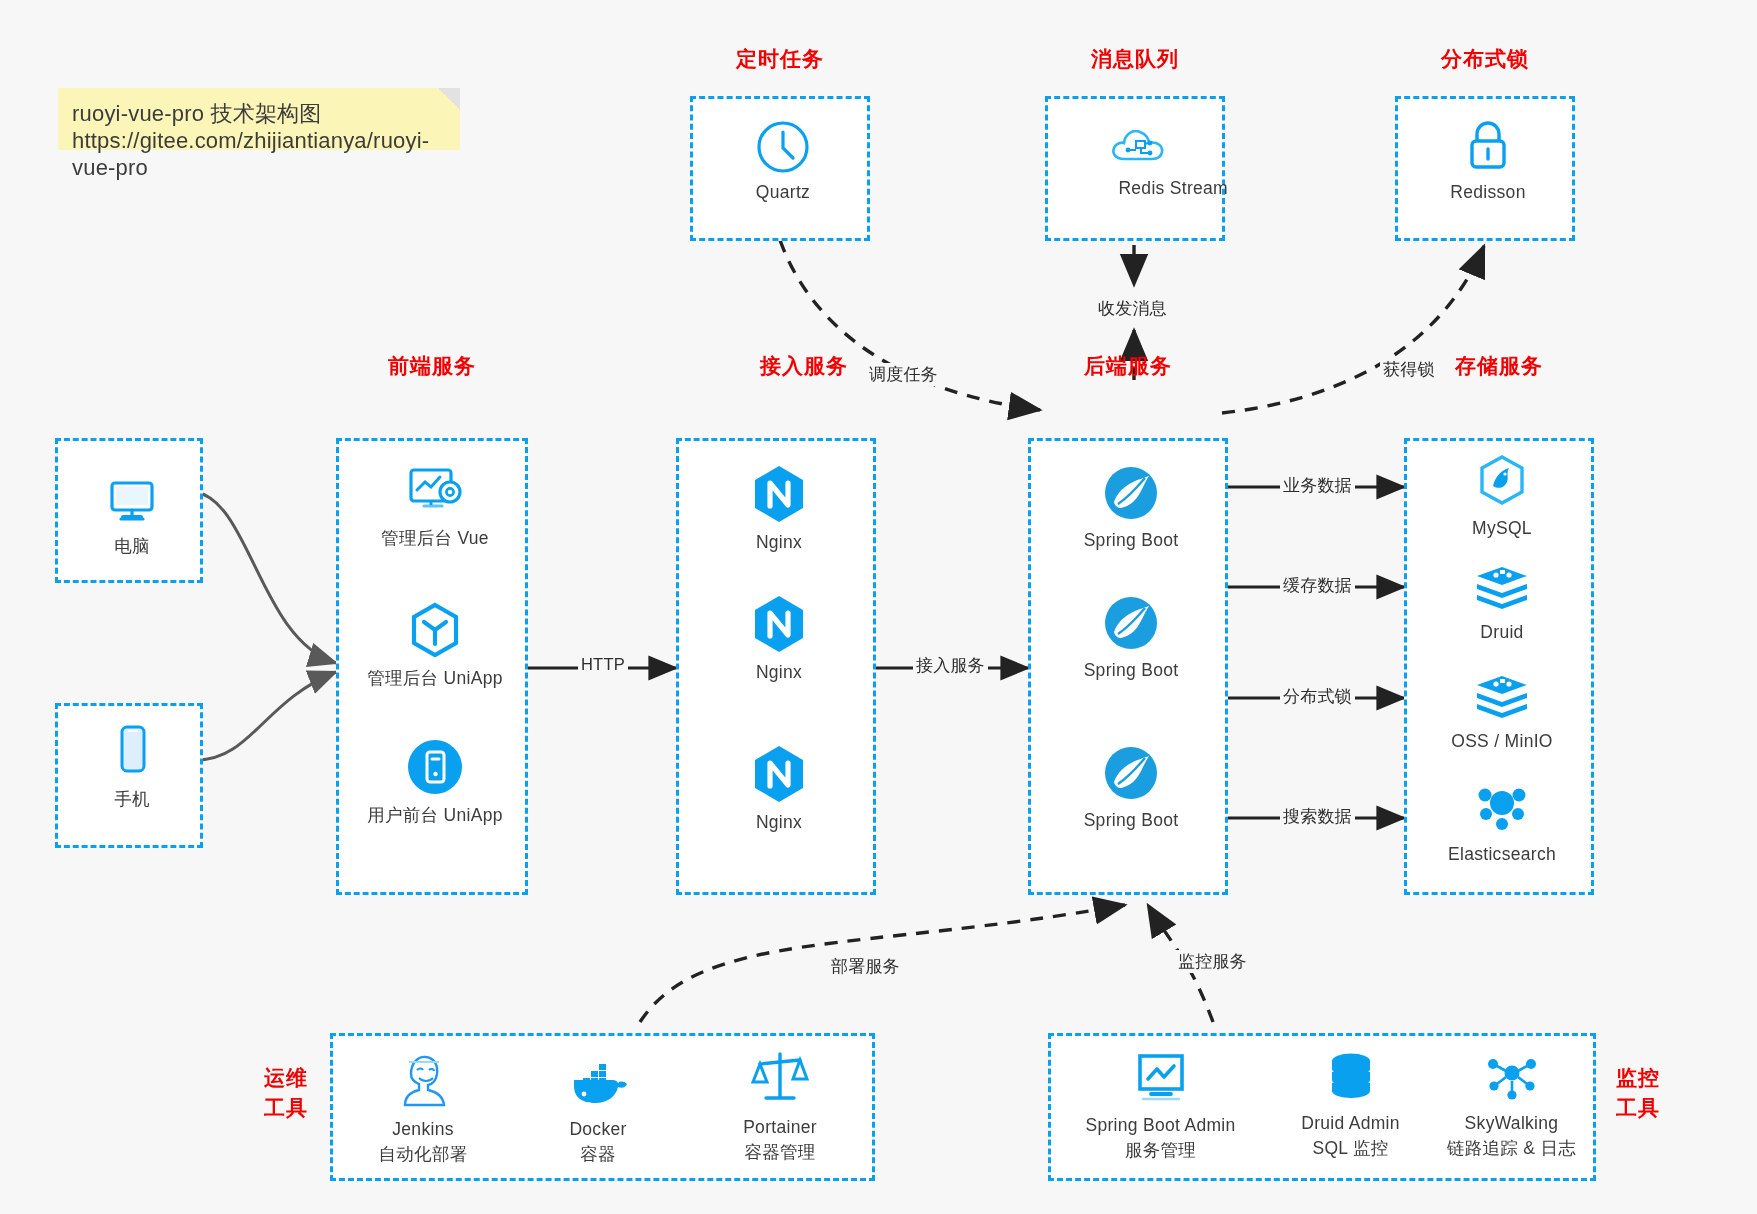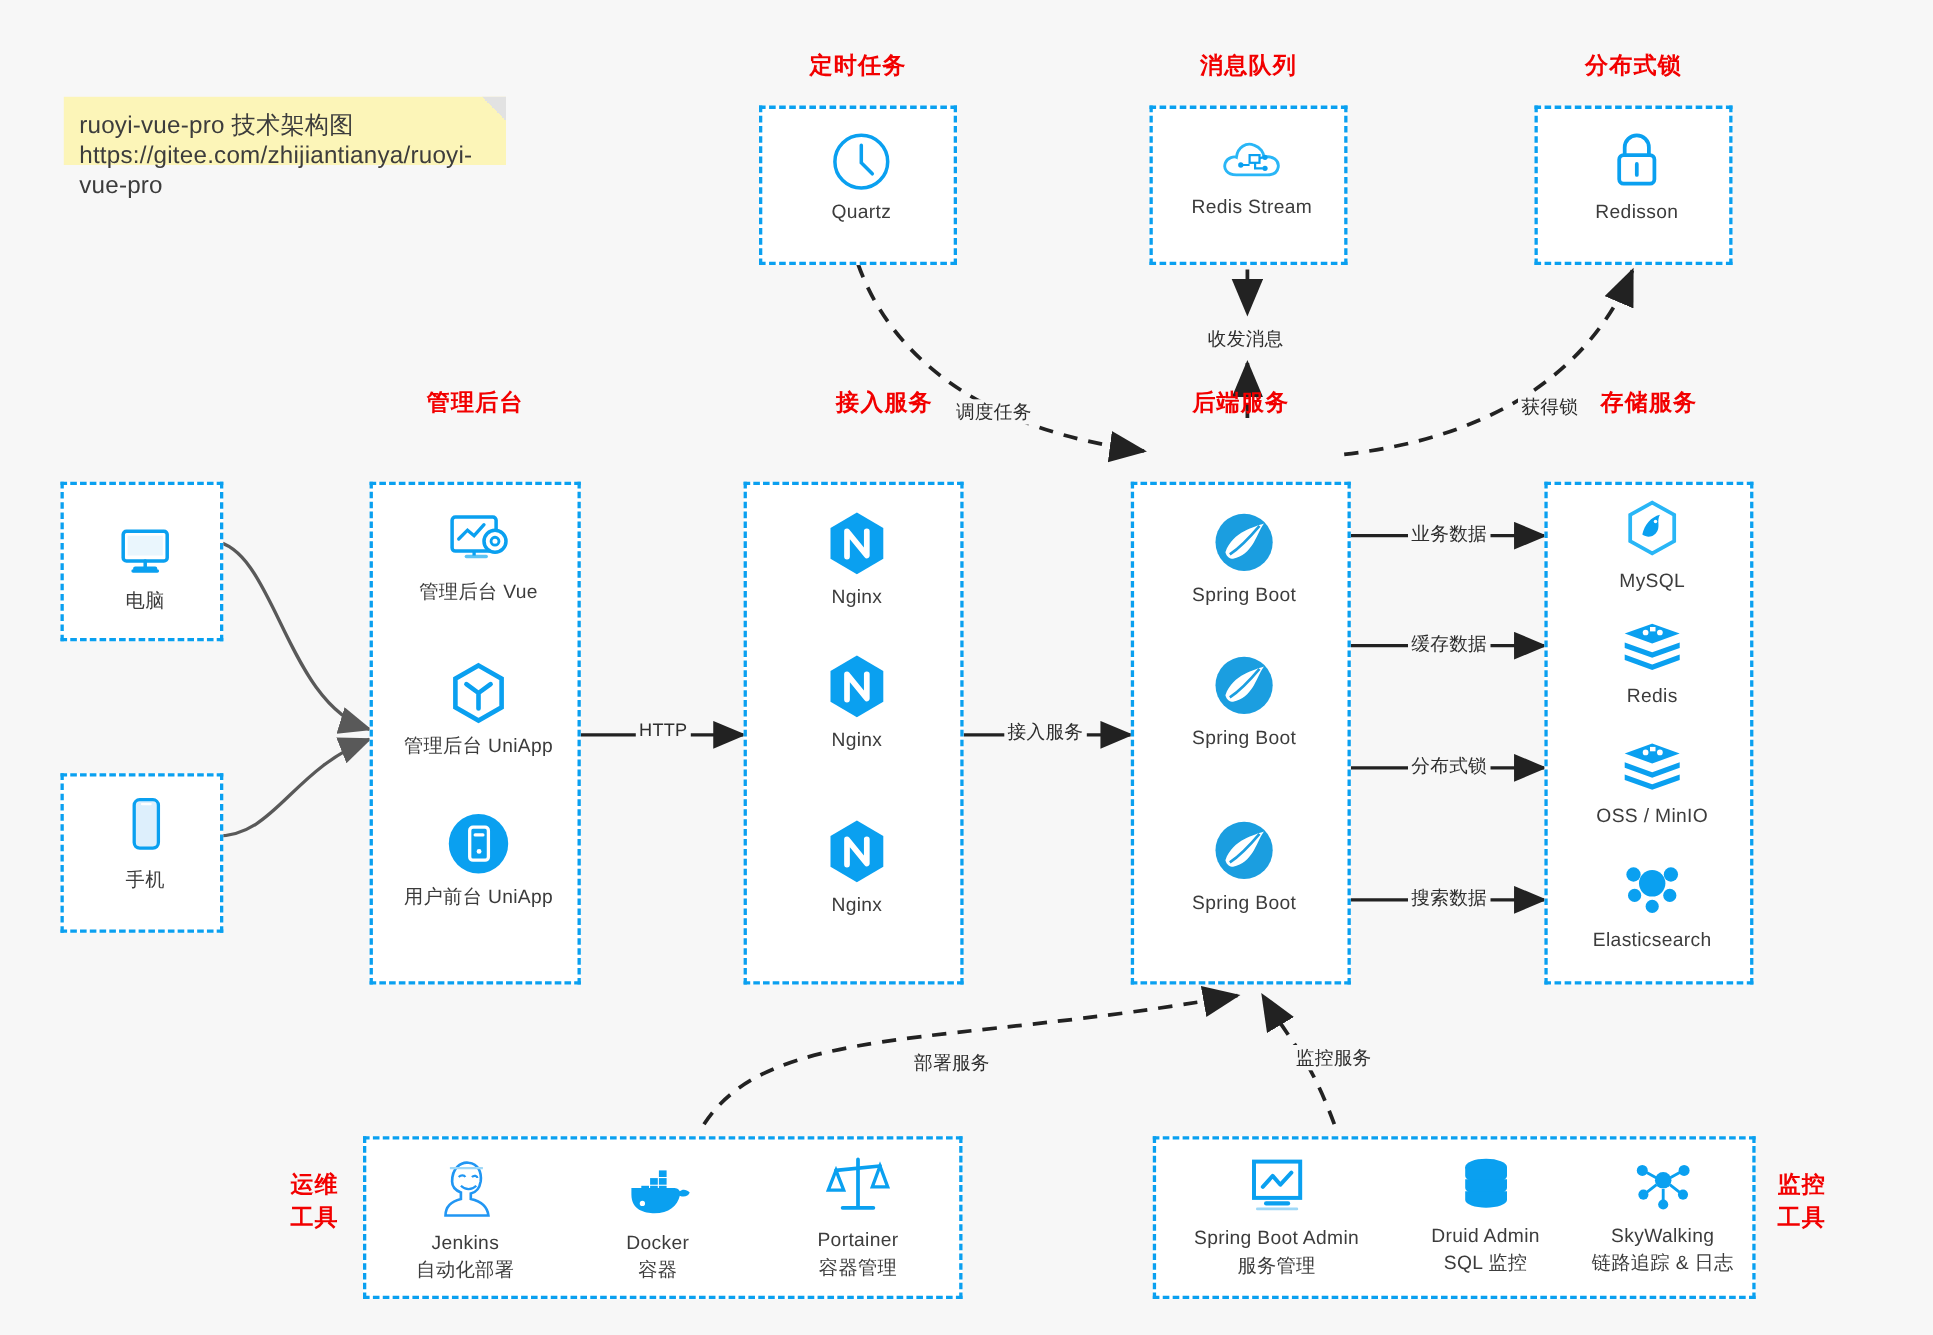--- a/index.html
+++ b/index.html
@@ -106,21 +106,21 @@
     <div class="node" style="left:0;top:20px;width:180px;">
       <svg class="ico" width="56" height="56" viewBox="0 0 56 56">
         <circle cx="28" cy="28" r="24" fill="none" stroke="#0aa0f0" stroke-width="3.2"></circle>
         <path d="M28 13 L28 29 L38 39" fill="none" stroke="#0aa0f0" stroke-width="3.2" stroke-linecap="round"></path>
       </svg>
       <div class="cap">Quartz</div>
     </div>
   </div>
 
   <div class="dbox" style="left:1045px;top:96px;width:180px;height:145px;">
-    <div class="node" style="left:0;top:20px;width:180px;">
+    <div class="node" style="left:0;top:20px;width:180px;text-align:right;">
       <svg class="ico" width="60" height="52" viewBox="0 0 60 52">
         <path d="M16 40 C7 40 4 34 6 29 C8 24 14 23 16 24 C17 15 25 10 32 13 C38 15 41 20 41 24 C49 22 55 27 54 33 C53 39 48 40 44 40 Z" fill="none" stroke="#29b6f6" stroke-width="2.6"></path>
         <rect x="28" y="22" width="9" height="7" fill="none" stroke="#0aa0f0" stroke-width="2"></rect>
         <circle cx="20" cy="31" r="2.4" fill="#0aa0f0"></circle>
         <circle cx="42" cy="24" r="2.4" fill="#0aa0f0"></circle>
         <circle cx="42" cy="34" r="2.4" fill="#0aa0f0"></circle>
         <path d="M22 31 L28 31 M33 29 L33 34 L40 34 M37 25 L40 24" stroke="#0aa0f0" stroke-width="2" fill="none"></path>
       </svg>
       <div class="cap">Redis Stream</div>
     </div>
@@ -130,21 +130,21 @@
     <div class="node" style="left:0;top:18px;width:180px;">
       <svg class="ico" width="54" height="58" viewBox="0 0 54 58">
         <path d="M16 24 L16 17 a11 11 0 0 1 22 0 L38 24" fill="none" stroke="#0aa0f0" stroke-width="3.4"></path>
         <rect x="11" y="24" width="32" height="26" rx="4" fill="none" stroke="#0aa0f0" stroke-width="3.4"></rect>
         <path d="M27 32 L27 42" stroke="#0aa0f0" stroke-width="3.4" stroke-linecap="round"></path>
       </svg>
       <div class="cap">Redisson</div>
     </div>
   </div>
 
-  <div class="grp-title" style="left:336px;top:352px;width:192px;">管理后台</div>
+  <div class="grp-title" style="left:336px;top:352px;width:192px;">前端服务</div>
   <div class="grp-title" style="left:704px;top:352px;width:200px;">接入服务</div>
   <div class="grp-title" style="left:1028px;top:352px;width:200px;">后端服务</div>
   <div class="grp-title" style="left:1404px;top:352px;width:190px;">存储服务</div>
 
   <div class="dbox" style="left:55px;top:438px;width:148px;height:145px;">
     <div class="node" style="left:0;top:30px;width:148px;">
       <svg class="ico" width="58" height="56" viewBox="0 0 58 56">
         <rect x="9" y="12" width="40" height="27" rx="3" fill="none" stroke="#0aa0f0" stroke-width="3.2"></rect>
         <rect x="13" y="16" width="32" height="18" fill="#eaf6fd"></rect>
         <path d="M29 39 L29 46 M18 48 L40 48" stroke="#0aa0f0" stroke-width="3.2" stroke-linecap="round"></path>
@@ -256,21 +256,21 @@
     </div>
     <div class="node" style="left:0;top:122px;width:190px;">
       <svg class="ico" width="60" height="52" viewBox="0 0 60 52">
         <path d="M30 4 L55 13 L30 22 L5 13 Z" fill="#0aa0f0"></path>
         <path d="M5 21 L30 30 L55 21 L55 26 L30 35 L5 26 Z" fill="#0aa0f0"></path>
         <path d="M5 32 L30 41 L55 32 L55 37 L30 46 L5 37 Z" fill="#0aa0f0"></path>
         <circle cx="24" cy="12" r="2.6" fill="#ffffff"></circle>
         <circle cx="37" cy="12" r="2.6" fill="#ffffff"></circle>
         <rect x="28" y="7" width="5" height="4" fill="#ffffff"></rect>
       </svg>
-      <div class="cap">Redis</div>
+      <div class="cap">Druid</div>
     </div>
     <div class="node" style="left:0;top:231px;width:190px;">
       <svg class="ico" width="60" height="52" viewBox="0 0 60 52">
         <path d="M30 4 L55 13 L30 22 L5 13 Z" fill="#0aa0f0"></path>
         <path d="M5 21 L30 30 L55 21 L55 26 L30 35 L5 26 Z" fill="#0aa0f0"></path>
         <path d="M5 32 L30 41 L55 32 L55 37 L30 46 L5 37 Z" fill="#0aa0f0"></path>
         <circle cx="24" cy="12" r="2.6" fill="#ffffff"></circle>
         <circle cx="37" cy="12" r="2.6" fill="#ffffff"></circle>
         <rect x="28" y="7" width="5" height="4" fill="#ffffff"></rect>
       </svg>

